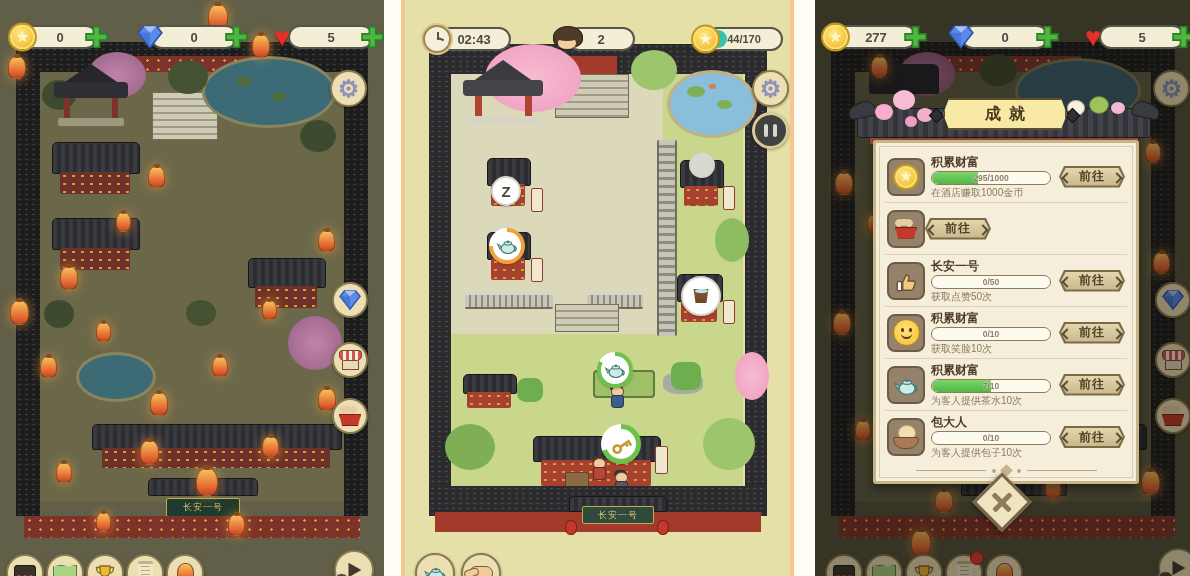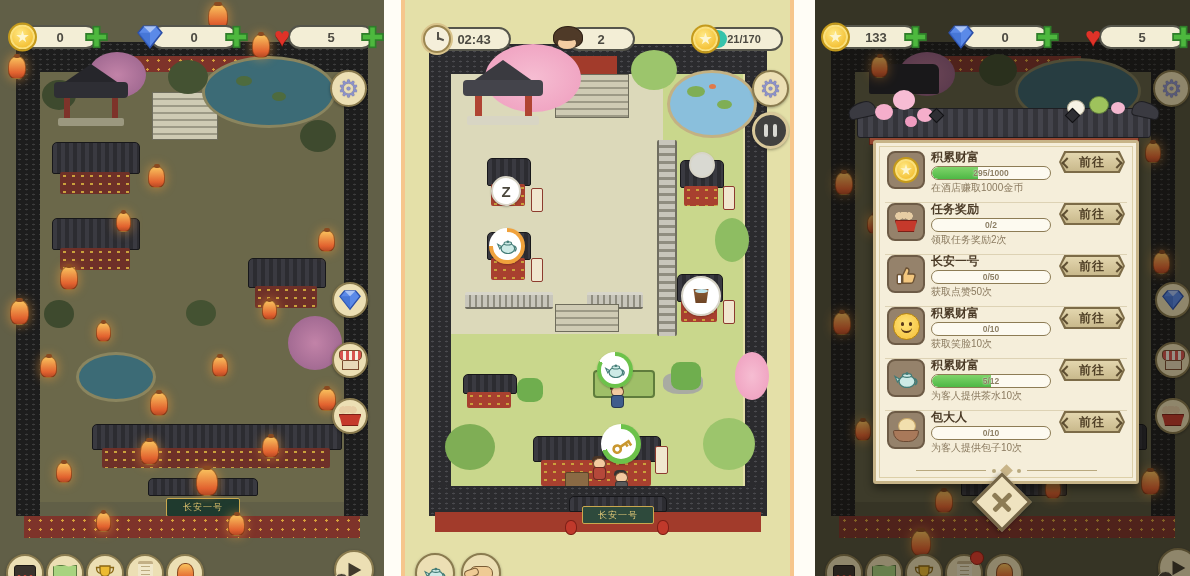--- a/index.html
+++ b/index.html
@@ -100,21 +100,21 @@
   .dlg-roof::after{right:-10px;transform:rotate(12deg);border-radius:10px 60% 4px 4px;}
   .dlg-beam{position:absolute;background:#9c4a33;border:1px solid #5c2417;z-index:6;}
   .dlg-banner{position:absolute;background:#f8e9a4;border:2px solid #5f4d30;z-index:8;
               clip-path:polygon(5% 0,95% 0,100% 50%,95% 100%,5% 100%,0 50%);
               display:flex;align-items:center;justify-content:center;
               font-size:16px;font-weight:bold;color:#473821;letter-spacing:8px;text-indent:8px;}
   .mini-diamond{position:absolute;width:9px;height:9px;background:#2e2e33;transform:rotate(45deg);z-index:8;border:1px solid #121215;}
   .dlg-panel{position:absolute;background:#f5eeda;border:3px solid #c7b488;border-radius:3px;z-index:7;box-shadow:0 4px 10px rgba(0,0,0,.45);}
   .dlg-frame{position:absolute;inset:3px;border:1px solid #dccfa8;pointer-events:none;}
   .ach-list{position:absolute;left:9px;right:9px;top:8px;}
-  .ach-row{display:flex;align-items:flex-start;height:52px;border-bottom:1px solid #ddd2b4;padding:0 2px;box-sizing:border-box;}
+  .ach-row{display:flex;align-items:center;height:52px;border-bottom:1px solid #ddd2b4;padding:0 2px;box-sizing:border-box;}
   .ach-row:last-child{border-bottom:none;}
   .ach-ico{width:38px;height:38px;background:#95826b;border:2px solid #6d5b46;border-radius:8px;box-sizing:border-box;
            display:flex;align-items:center;justify-content:center;flex:0 0 auto;}
   .ach-mid{flex:1;margin:0 6px;min-width:0;}
   .ach-name{font-size:12px;font-weight:bold;color:#4b3b27;line-height:13px;}
   .ach-bar{position:relative;width:118px;height:12px;background:#fdfaf0;border:1.5px solid #8d7c55;border-radius:7px;margin:2px 0;overflow:hidden;}
   .ach-fill{position:absolute;left:0;top:0;bottom:0;background:linear-gradient(#7fd46a,#4eb845);border-radius:6px 0 0 6px;}
   .ach-ptext{position:absolute;inset:0;display:flex;align-items:center;justify-content:center;
              font-size:8.5px;font-weight:bold;color:#8d7f63;text-shadow:0 0 2px #fff;}
   .ach-desc{font-size:10px;color:#8a7a5f;line-height:11px;white-space:nowrap;}
@@ -455,21 +455,21 @@
           <div class="face"></div>
           <div class="bang"></div>
         </div>
       <div class="pval">2</div>
     </div>
     <div class="pill" style="left:300px;top:27px;width:74px">
       <div class="pfill" style="width: 26%;"></div>
       <div class="picon coin">
           <div class="star"></div>
         </div>
-      <div class="pval" style="font-size:11px">21/170</div>
+      <div class="pval" style="font-size:11px">44/170</div>
     </div>
     <div class="rbtn" style="left:347px;top:70px;width:37px;height:37px;z-index:6">
         <span class="gear-glyph">⚙</span>
       </div>
     <div class="rbtn pausebtn" style="left:347px;top:112px;width:37px;height:37px;z-index:6">
         <div class="bar"></div>
         <div class="bar"></div>
       </div>
 
     <div class="rbtn" style="left:10px;top:553px;width:40px;height:40px">
@@ -554,21 +554,21 @@
         </svg>
       <div class="badge">4</div>
     </div>
 
     <div class="dim"></div>
 
     <div class="pill" style="left:20px;top:25px;width:78px">
       <div class="picon coin">
           <div class="star"></div>
         </div>
-      <div class="pval">133</div>
+      <div class="pval">277</div>
       <svg class="pplus" viewBox="0 0 22 22">
           <use href="#g-plus"></use>
         </svg>
     </div>
     <div class="pill" style="left:146px;top:25px;width:84px">
       <svg class="picon" width="28" height="26" viewBox="0 0 26 24">
           <use href="#g-gem"></use>
         </svg>
       <div class="pval">0</div>
       <svg class="pplus" viewBox="0 0 22 22">
@@ -591,20 +591,21 @@
       <div class="abs tre" style="left:46px;top:22px;width:16px;height:14px;background:#f5aecb"></div>
       <div class="abs tre" style="left:34px;top:30px;width:12px;height:11px;background:#ef9cc0"></div>
     </div>
     <div class="abs" style="left:252px;top:94px;width:60px;height:30px;z-index:8">
       <div class="abs tre" style="left:0;top:6px;width:16px;height:14px;background:#f6f2e4;border:1px solid #b9b29a"></div>
       <div class="abs tre" style="left:22px;top:2px;width:18px;height:16px;background:#9ec25c;border:1px solid #5f7c3c"></div>
       <div class="abs tre" style="left:44px;top:8px;width:14px;height:12px;background:#f3b7cf"></div>
     </div>
     <div class="mini-diamond" style="left:116px;top:110px"></div>
     <div class="mini-diamond" style="left:252px;top:110px"></div>
+    <div class="dlg-banner" style="left:128px;top:98px;width:120px;height:28px">成就</div>
     <div class="dlg-panel" style="left:58px;top:140px;width:260px;height:338px">
       <div class="dlg-frame"></div>
       <div class="ach-list">
 
         <div class="ach-row">
           <div class="ach-ico">
               <div class="coin" style="width:26px;height:26px">
                 <div class="star" style="width:12px;height:12px"></div>
               </div>
             </div>
@@ -623,28 +624,20 @@
             </button>
         </div>
 
         <div class="ach-row">
           <div class="ach-ico">
               <div>
                 <div class="i-giftbuns"></div>
                 <div class="i-giftbox"></div>
               </div>
             </div>
-          <div class="ach-mid">
-            <div class="ach-name">任务奖励</div>
-            <div class="ach-bar">
-              <div class="ach-fill" style="width: 0%;"></div>
-              <span class="ach-ptext">0/2</span>
-            </div>
-            <div class="ach-desc">领取任务奖励2次</div>
-          </div>
           <button class="go-btn">
               <span class="go-inner">前往</span>
               <span class="chev l"></span>
               <span class="chev r"></span>
             </button>
         </div>
 
         <div class="ach-row">
           <div class="ach-ico">
               <svg width="24" height="22" viewBox="0 0 22 20">
@@ -688,21 +681,21 @@
         <div class="ach-row">
           <div class="ach-ico">
               <svg width="26" height="20" viewBox="0 0 26 20">
                 <use href="#g-teapot"></use>
               </svg>
             </div>
           <div class="ach-mid">
             <div class="ach-name">积累财富</div>
             <div class="ach-bar">
               <div class="ach-fill" style="width: 50%;"></div>
-              <span class="ach-ptext">5/12</span>
+              <span class="ach-ptext">7/10</span>
             </div>
             <div class="ach-desc">为客人提供茶水10次</div>
           </div>
           <button class="go-btn">
               <span class="go-inner">前往</span>
               <span class="chev l"></span>
               <span class="chev r"></span>
             </button>
         </div>
 

